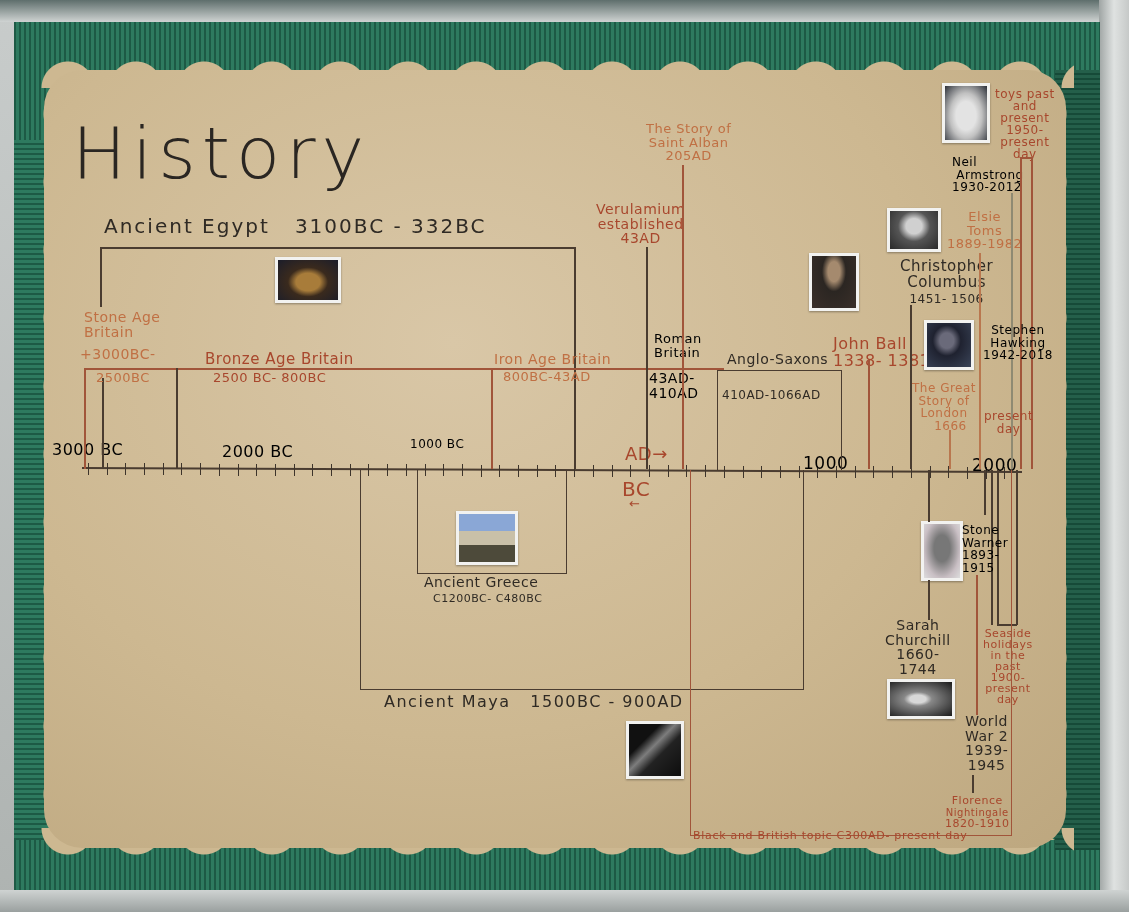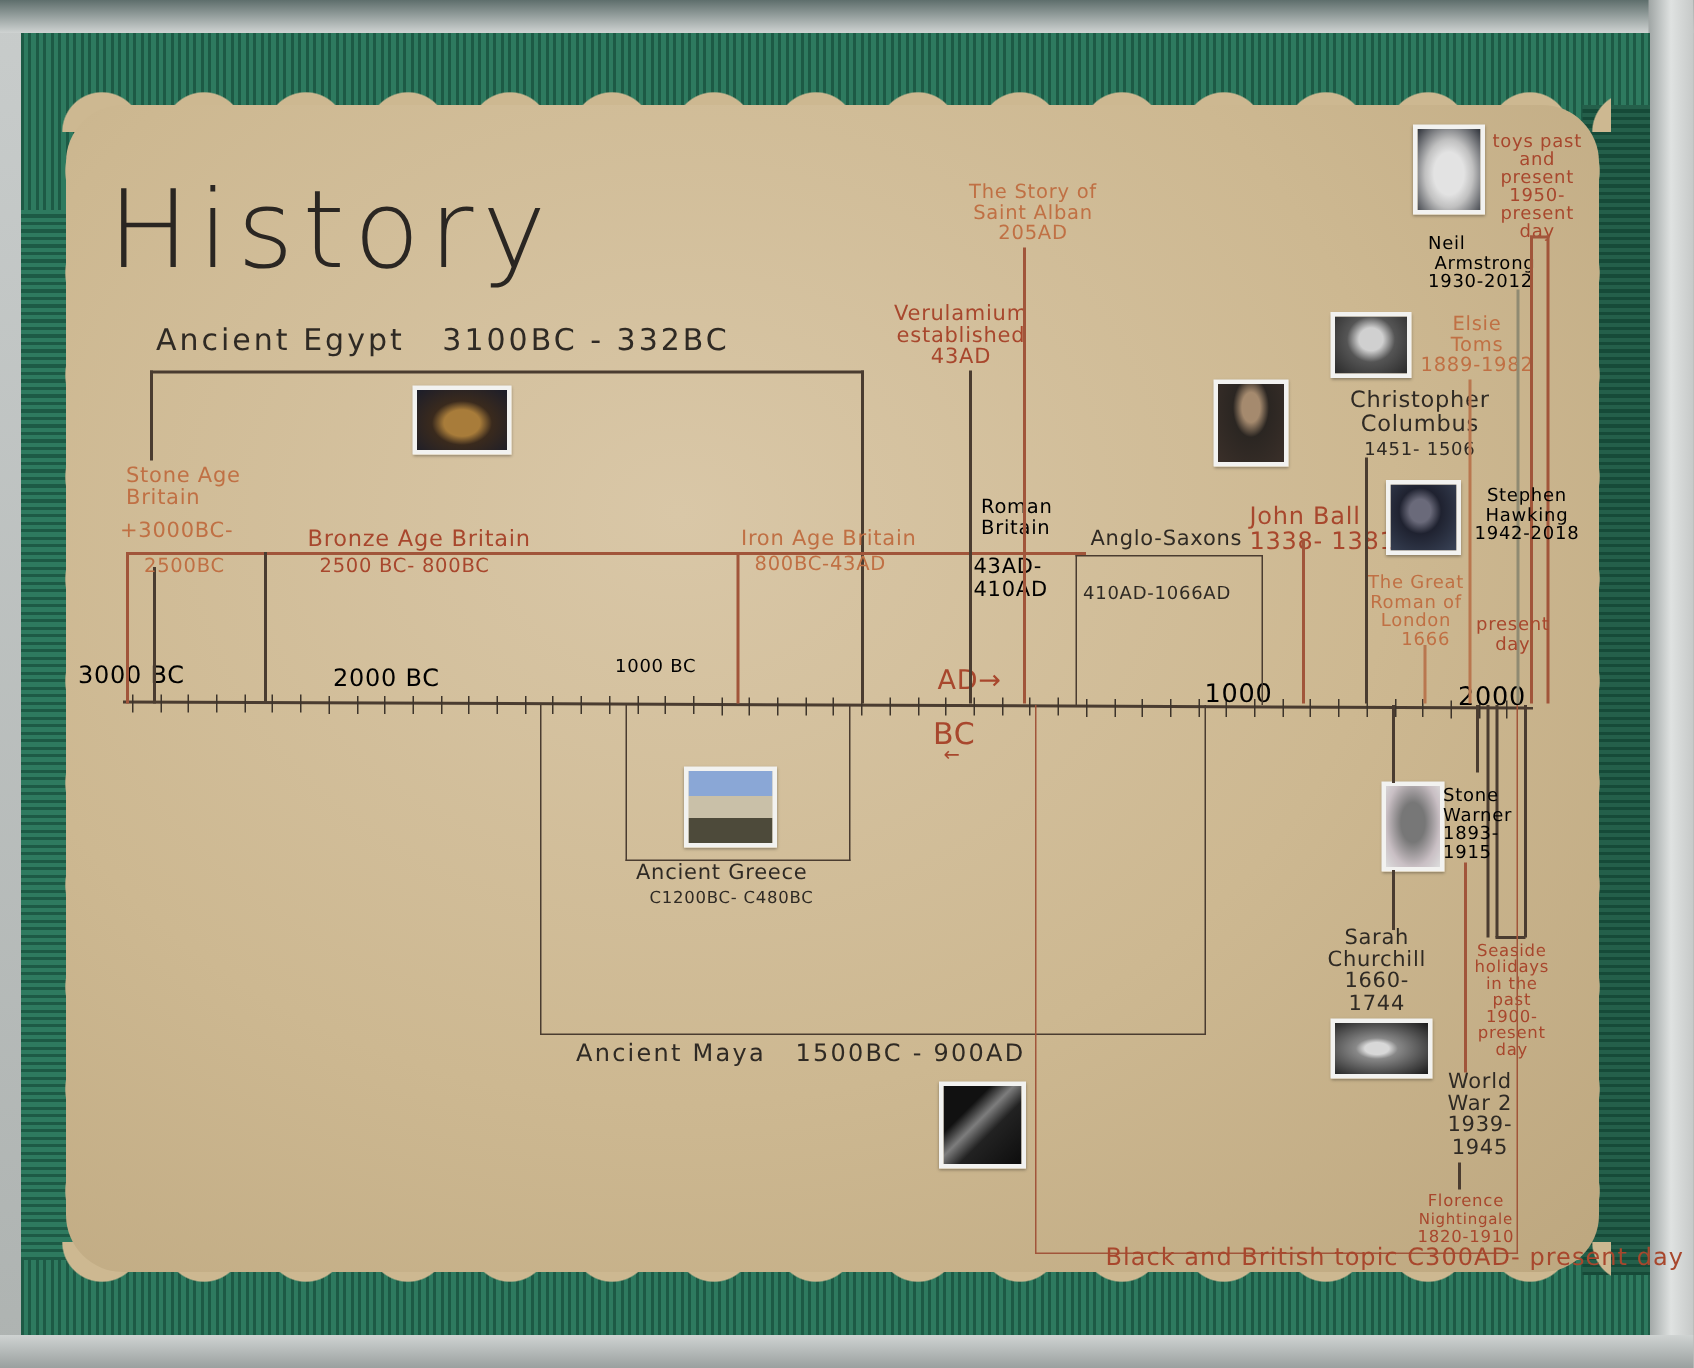--- a/index.html
+++ b/index.html
@@ -179,21 +179,21 @@
 <div class="ln grey" style="left:1011px;top:193px;width:1.5px;height:276px;"></div>
 
 <div class="hw red ctr" style="left:995px;top:88px;font-size:12px;line-height:1.0;"><span>toys past</span><br><span>and</span><br><span>present</span><br><span>1950-</span><br><span>present</span><br><span>day</span></div>
 <div class="ln red" style="left:1020px;top:157px;width:12px;height:1.5px;"></div>
 <div class="ln red" style="left:1020px;top:157px;width:1.5px;height:312px;"></div>
 <div class="ln red" style="left:1031px;top:157px;width:1.5px;height:312px;"></div>
 
 <div class="photo" style="left:924px;top:320px;width:44px;height:44px;background:radial-gradient(ellipse at 45% 40%,#6a6a7a 0 7px,#1f2230 14px,#3a4458 100%);"></div>
 <div class="hw grey ctr" style="left:983px;top:324px;font-size:12px;"><span>Stephen</span><br><span>Hawking</span><br><span>1942-2018</span></div>
 
-<div class="hw orange ctr" style="left:912px;top:382px;font-size:12px;"><span>The Great</span><br><span>Roman of</span><br><span>London</span><br>&nbsp;&nbsp;&nbsp;<span>1666</span></div>
+<div class="hw orange ctr" style="left:912px;top:382px;font-size:12px;"><span>The Great</span><br><span>Story of</span><br><span>London</span><br>&nbsp;&nbsp;&nbsp;<span>1666</span></div>
 <div class="ln orange" style="left:949px;top:430px;width:1.5px;height:39px;"></div>
 
 <div class="hw red ctr" style="left:984px;top:410px;font-size:12px;"><span>present</span><br><span>day</span></div>
 
 <div class="ln" style="left:984px;top:470px;width:1.5px;height:45px;"></div>
 <div class="ln" style="left:991px;top:470px;width:1.5px;height:155px;"></div>
 <div class="ln" style="left:997px;top:470px;width:1.5px;height:155px;"></div>
 <div class="ln" style="left:997px;top:624px;width:20px;height:1.5px;"></div>
 <div class="ln" style="left:1016px;top:470px;width:1.5px;height:155px;"></div>
 
@@ -216,13 +216,13 @@
 <div class="box" style="left:417px;top:470px;width:148px;height:103px;border-top:none;"></div>
 <div class="photo" style="left:456px;top:511px;width:56px;height:48px;background:linear-gradient(#8aa7d6 0 35%,#c9c0a8 35% 65%,#4d4a3a 65%);"></div>
 <div class="hw dark" style="left:424px;top:575px;font-size:14px;">Ancient Greece</div>
 <div class="hw dark" style="left:433px;top:593px;font-size:11px;">C1200BC- C480BC</div>
 
 <div class="box" style="left:360px;top:470px;width:442px;height:219px;border-top:none;"></div>
 <div class="hw dark" style="left:384px;top:694px;font-size:16px;letter-spacing:1.5px;"><span>Ancient Maya</span>&nbsp;&nbsp;&nbsp;<span>1500BC - 900AD</span></div>
 <div class="photo" style="left:626px;top:721px;width:52px;height:52px;background:linear-gradient(135deg,#111 0 30%,#7d7d7d 45%,#222 60%,#0d0d0d 100%);"></div>
 
 <div class="box red" style="left:690px;top:470px;width:320px;height:365px;border-top:none;"></div>
-<div class="hw red" style="left:693px;top:830px;font-size:16px;letter-spacing:0.7px;margin-left:44px;">Black and British topic C300AD- present day</div>
+<div class="hw red" style="left:693px;top:830px;font-size:11px;letter-spacing:0.7px;">Black and British topic C300AD- present day</div>
 
 </body></html>

